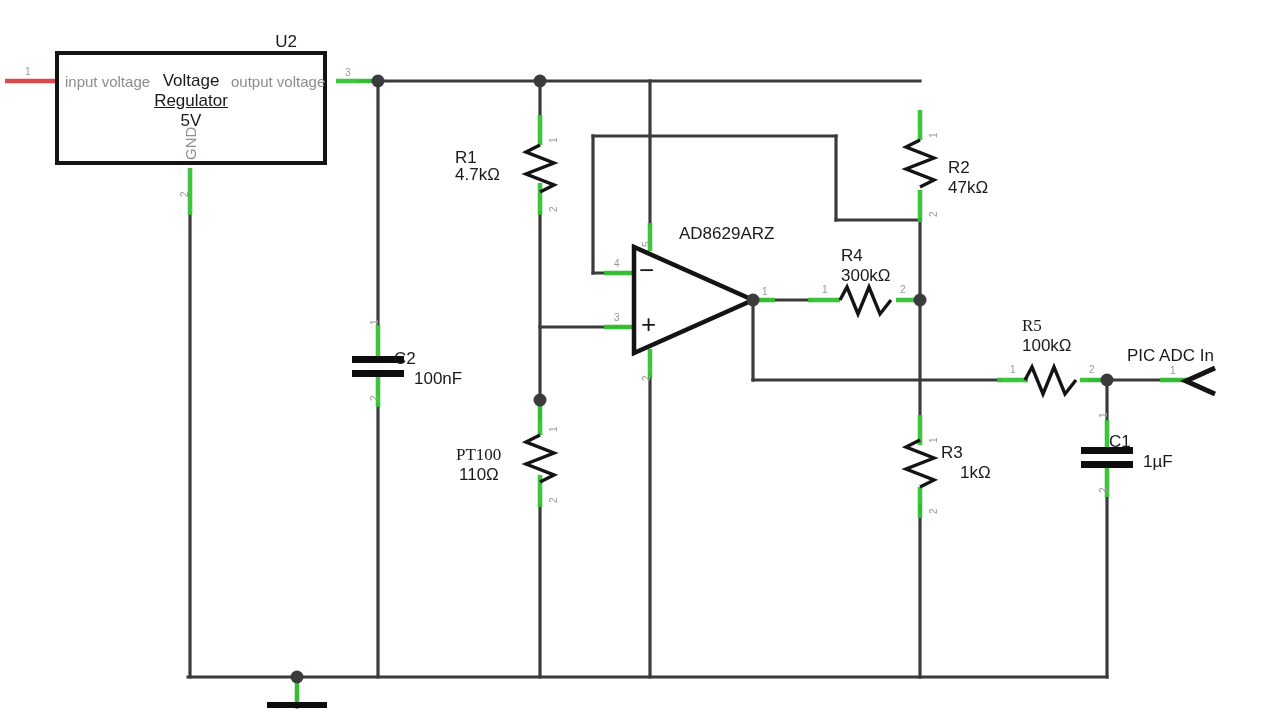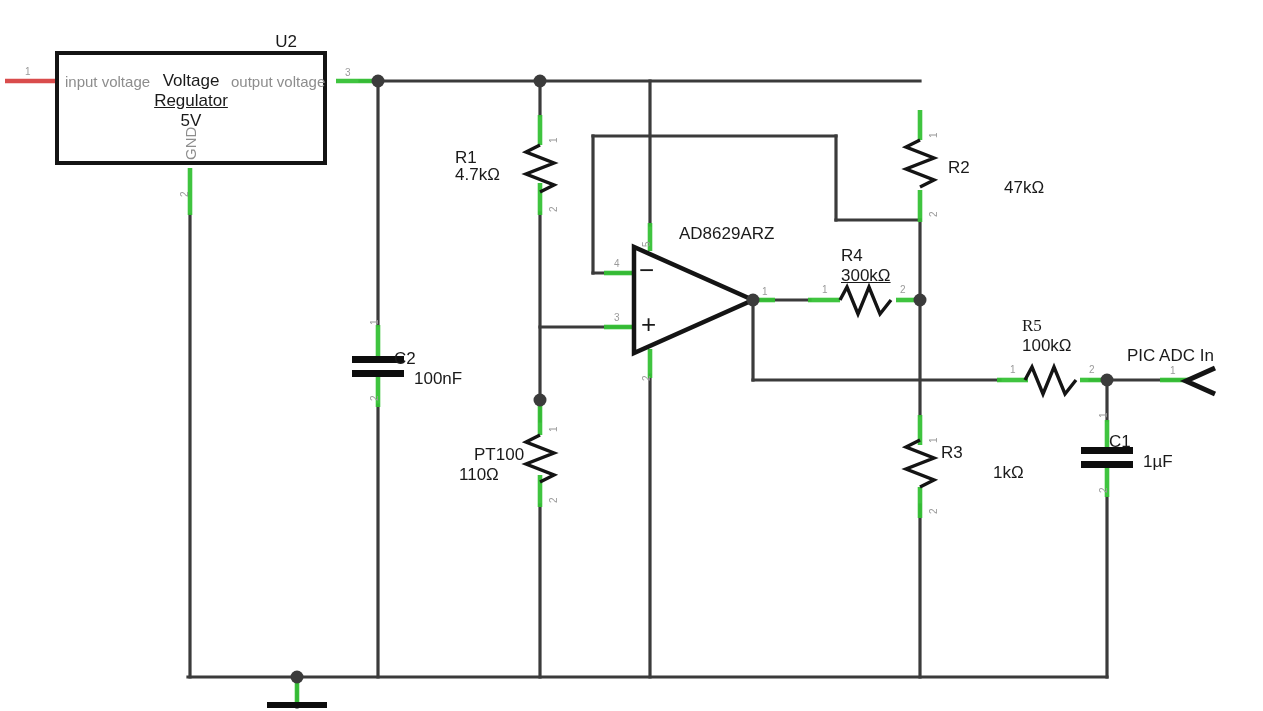--- a/index.html
+++ b/index.html
@@ -168,37 +168,37 @@
   <div class="pinlbl rot" style="left:642px;top:346px;">2</div>
   <div class="pinlbl" style="left:614px;top:278px;">3</div>
   <div class="pinlbl" style="left:614px;top:224px;">4</div>
   <div class="pinlbl rot" style="left:642px;top:212px;">5</div>
 
   <div class="lbl" style="left:455px;top:113px;">R1</div>
   <div class="lbl" style="left:455px;top:130px;">4.7kΩ</div>
   <div class="pinlbl rot" style="left:549px;top:108px;">1</div>
   <div class="pinlbl rot" style="left:549px;top:177px;">2</div>
 
-  <div class="lbl" style="left:474px;top:410px;">PT100</div>
+  <div class="lbl" style="left:456px;top:410px;font-family:Liberation Serif, serif;">PT100</div>
   <div class="lbl" style="left:459px;top:430px;">110Ω</div>
   <div class="pinlbl rot" style="left:549px;top:397px;">1</div>
   <div class="pinlbl rot" style="left:549px;top:468px;">2</div>
 
   <div class="lbl" style="left:948px;top:123px;">R2</div>
-  <div class="lbl" style="left:1004px;top:143px;">47kΩ</div>
+  <div class="lbl" style="left:948px;top:143px;">47kΩ</div>
   <div class="pinlbl rot" style="left:929px;top:103px;">1</div>
   <div class="pinlbl rot" style="left:929px;top:182px;">2</div>
 
   <div class="lbl" style="left:941px;top:408px;">R3</div>
-  <div class="lbl" style="left:993px;top:428px;">1kΩ</div>
+  <div class="lbl" style="left:960px;top:428px;">1kΩ</div>
   <div class="pinlbl rot" style="left:929px;top:408px;">1</div>
   <div class="pinlbl rot" style="left:929px;top:479px;">2</div>
 
   <div class="lbl" style="left:841px;top:211px;">R4</div>
-  <div class="lbl" style="left:841px;top:231px;text-decoration:underline;">300kΩ</div>
+  <div class="lbl" style="left:841px;top:231px;">300kΩ</div>
   <div class="pinlbl" style="left:822px;top:250px;">1</div>
   <div class="pinlbl" style="left:900px;top:250px;">2</div>
 
   <div class="lbl" style="left:1022px;top:281px;font-family:Liberation Serif, serif;">R5</div>
   <div class="lbl" style="left:1022px;top:301px;">100kΩ</div>
   <div class="pinlbl" style="left:1010px;top:330px;">1</div>
   <div class="pinlbl" style="left:1089px;top:330px;">2</div>
 
   <div class="lbl" style="left:394px;top:314px;">C2</div>
   <div class="lbl" style="left:414px;top:334px;">100nF</div>

